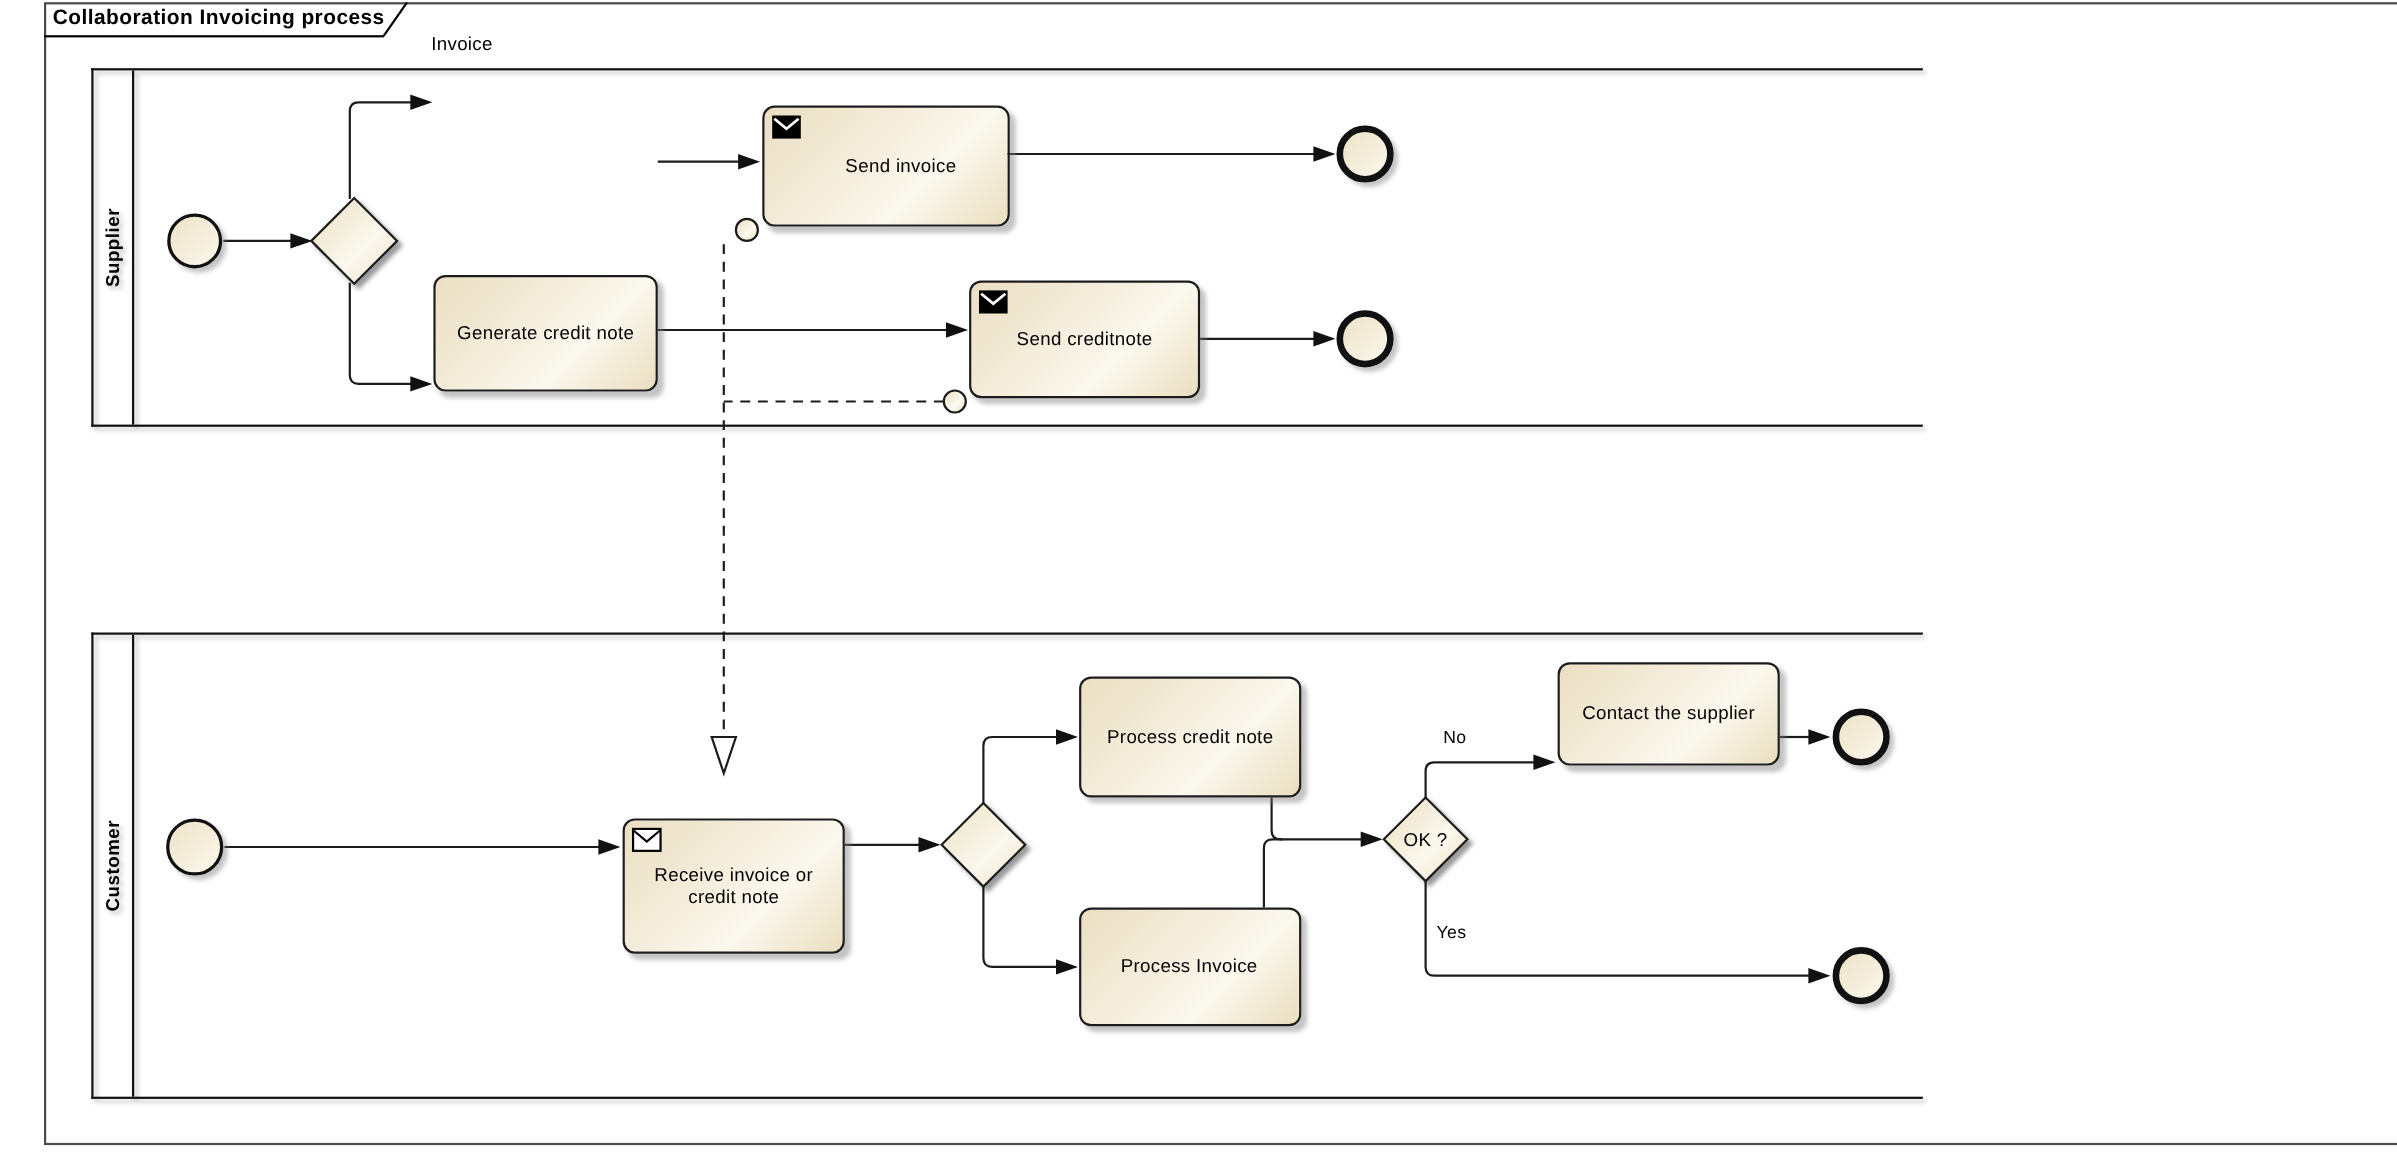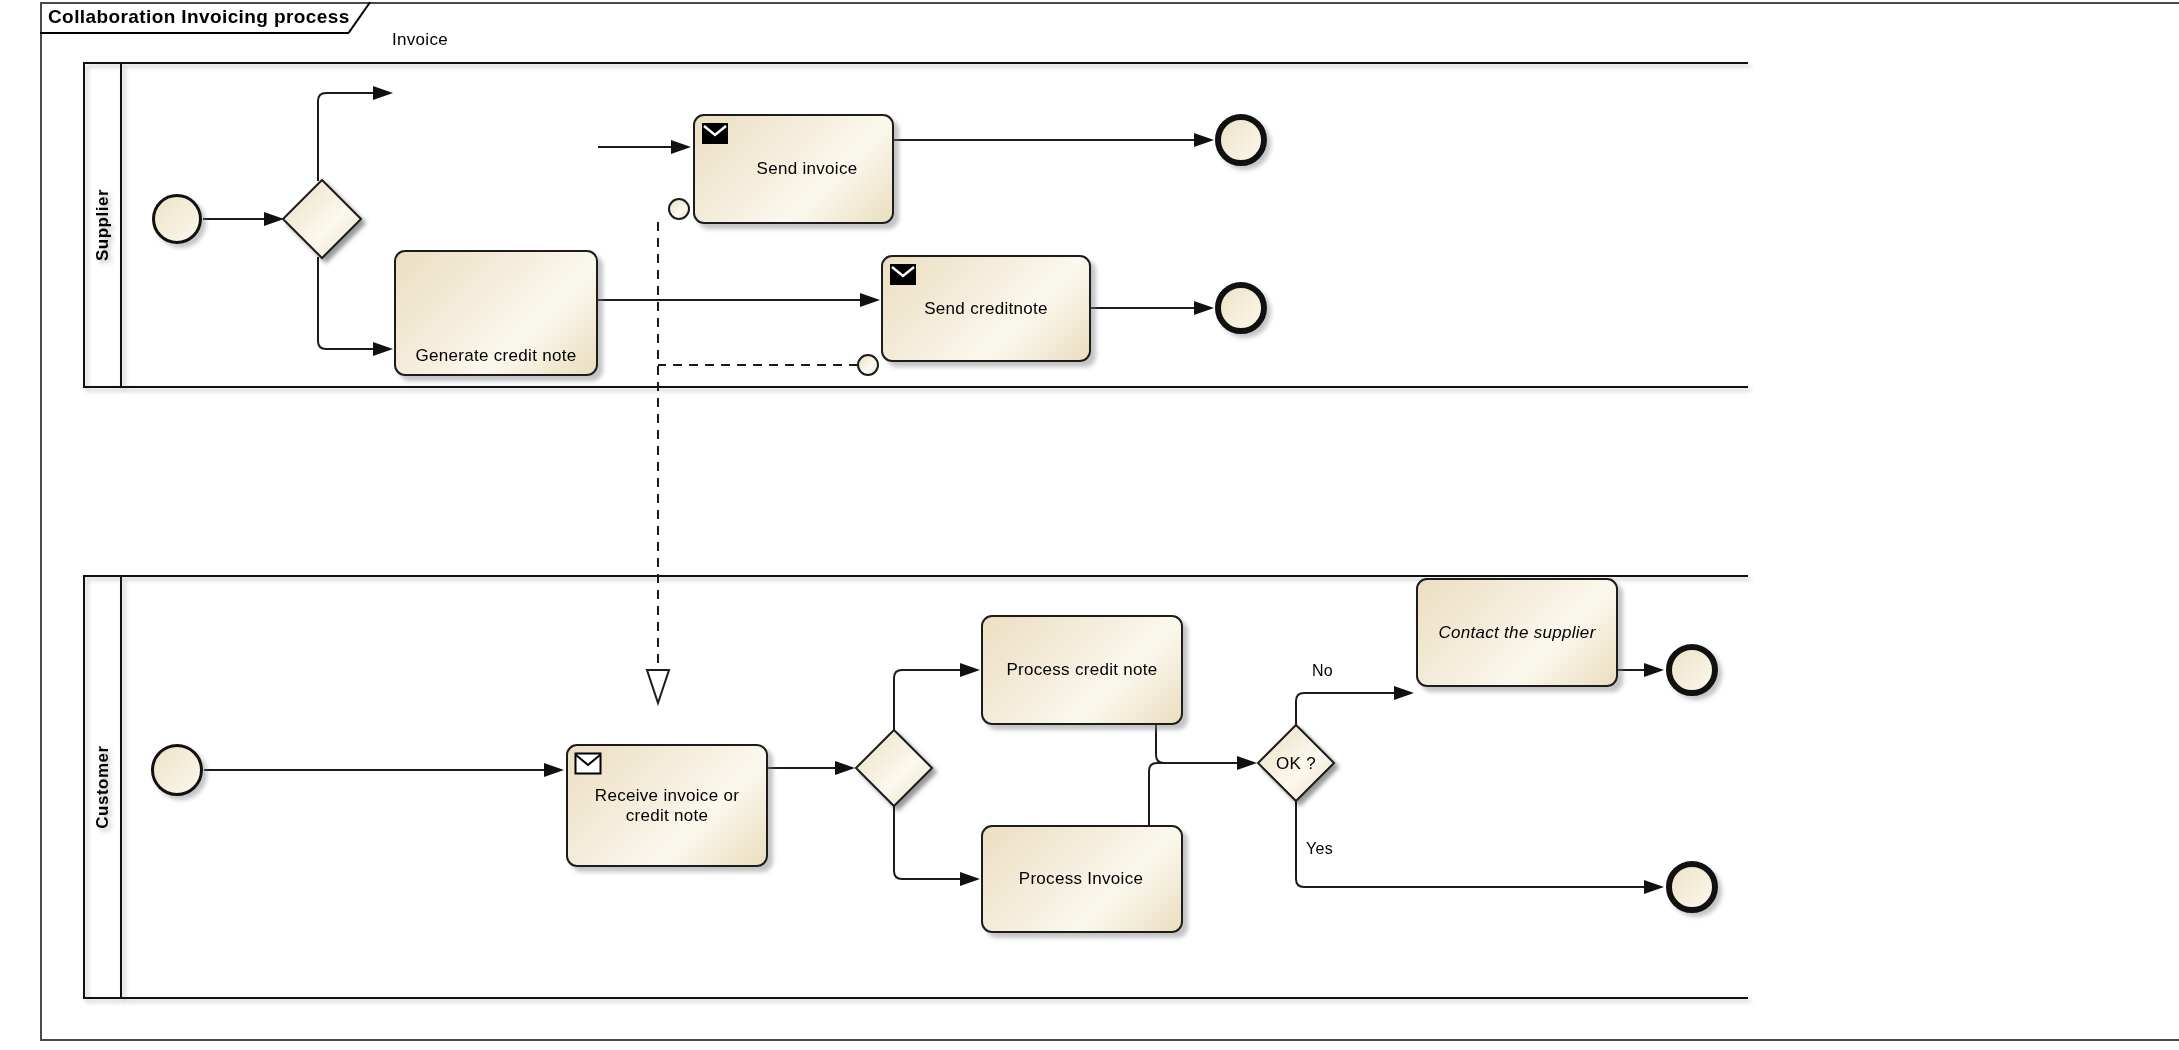--- a/index.html
+++ b/index.html
@@ -121,24 +121,24 @@
     </g>
   </svg>
 
   <div class="event start" style="left:116px;top:194px;width:50px;height:50px;"></div>
   <div class="event end" style="left:1179px;top:114px;width:52px;height:52px;"></div>
   <div class="event end" style="left:1179px;top:282px;width:52px;height:52px;"></div>
   <div class="event start" style="left:115px;top:744px;width:52px;height:52px;"></div>
   <div class="event end" style="left:1630px;top:644px;width:52px;height:52px;"></div>
   <div class="event end" style="left:1630px;top:861px;width:52px;height:52px;"></div>
 
-  <div class="task" style="left:358px;top:250px;width:204px;height:126px;align-items:flex-end;">
+  <div class="task" style="left:358px;top:250px;width:204px;height:106px;">
     <span>Generate credit note</span>
   </div>
-  <div class="task" style="left:657px;top:114px;width:201px;height:110px;padding-left:45px;">
+  <div class="task" style="left:657px;top:96px;width:225px;height:110px;padding-left:45px;">
     <svg class="env" width="28" height="24" viewBox="0 0 28 24">
       <rect x="1" y="1" width="26" height="21" fill="#000"></rect>
       <path d="M3,4 L14,13 L25,4" stroke="#fff" stroke-width="2.5" fill="none"></path>
     </svg>
     <span>Send invoice</span>
   </div>
   <div class="task" style="left:845px;top:255px;width:210px;height:107px;">
     <svg class="env" width="28" height="24" viewBox="0 0 28 24">
       <rect x="1" y="1" width="26" height="21" fill="#000"></rect>
       <path d="M3,4 L14,13 L25,4" stroke="#fff" stroke-width="2.5" fill="none"></path>
@@ -151,21 +151,21 @@
       <path d="M2,3 L14,13 L26,3" stroke="#000" stroke-width="2" fill="none"></path>
     </svg>
     <span>Receive invoice or credit note</span>
   </div>
   <div class="task" style="left:945px;top:615px;width:202px;height:110px;">
     <span>Process credit note</span>
   </div>
   <div class="task" style="left:945px;top:825px;width:202px;height:108px;padding-left:16px;">
     <span>Process Invoice</span>
   </div>
-  <div class="task" style="left:1380px;top:578px;width:202px;height:109px;font-style:italic;">
+  <div class="task" style="left:1380px;top:602px;width:202px;height:94px;">
     <span>Contact the supplier</span>
   </div>
 
   <div class="gw-label" style="left:1222px;top:754px;width:76px;text-align:center;">OK ?</div>
   <div class="edge-label" style="left:1276px;top:662px;">No</div>
   <div class="edge-label" style="left:1270px;top:840px;">Yes</div>
 
 </div>
 
 </body></html>

